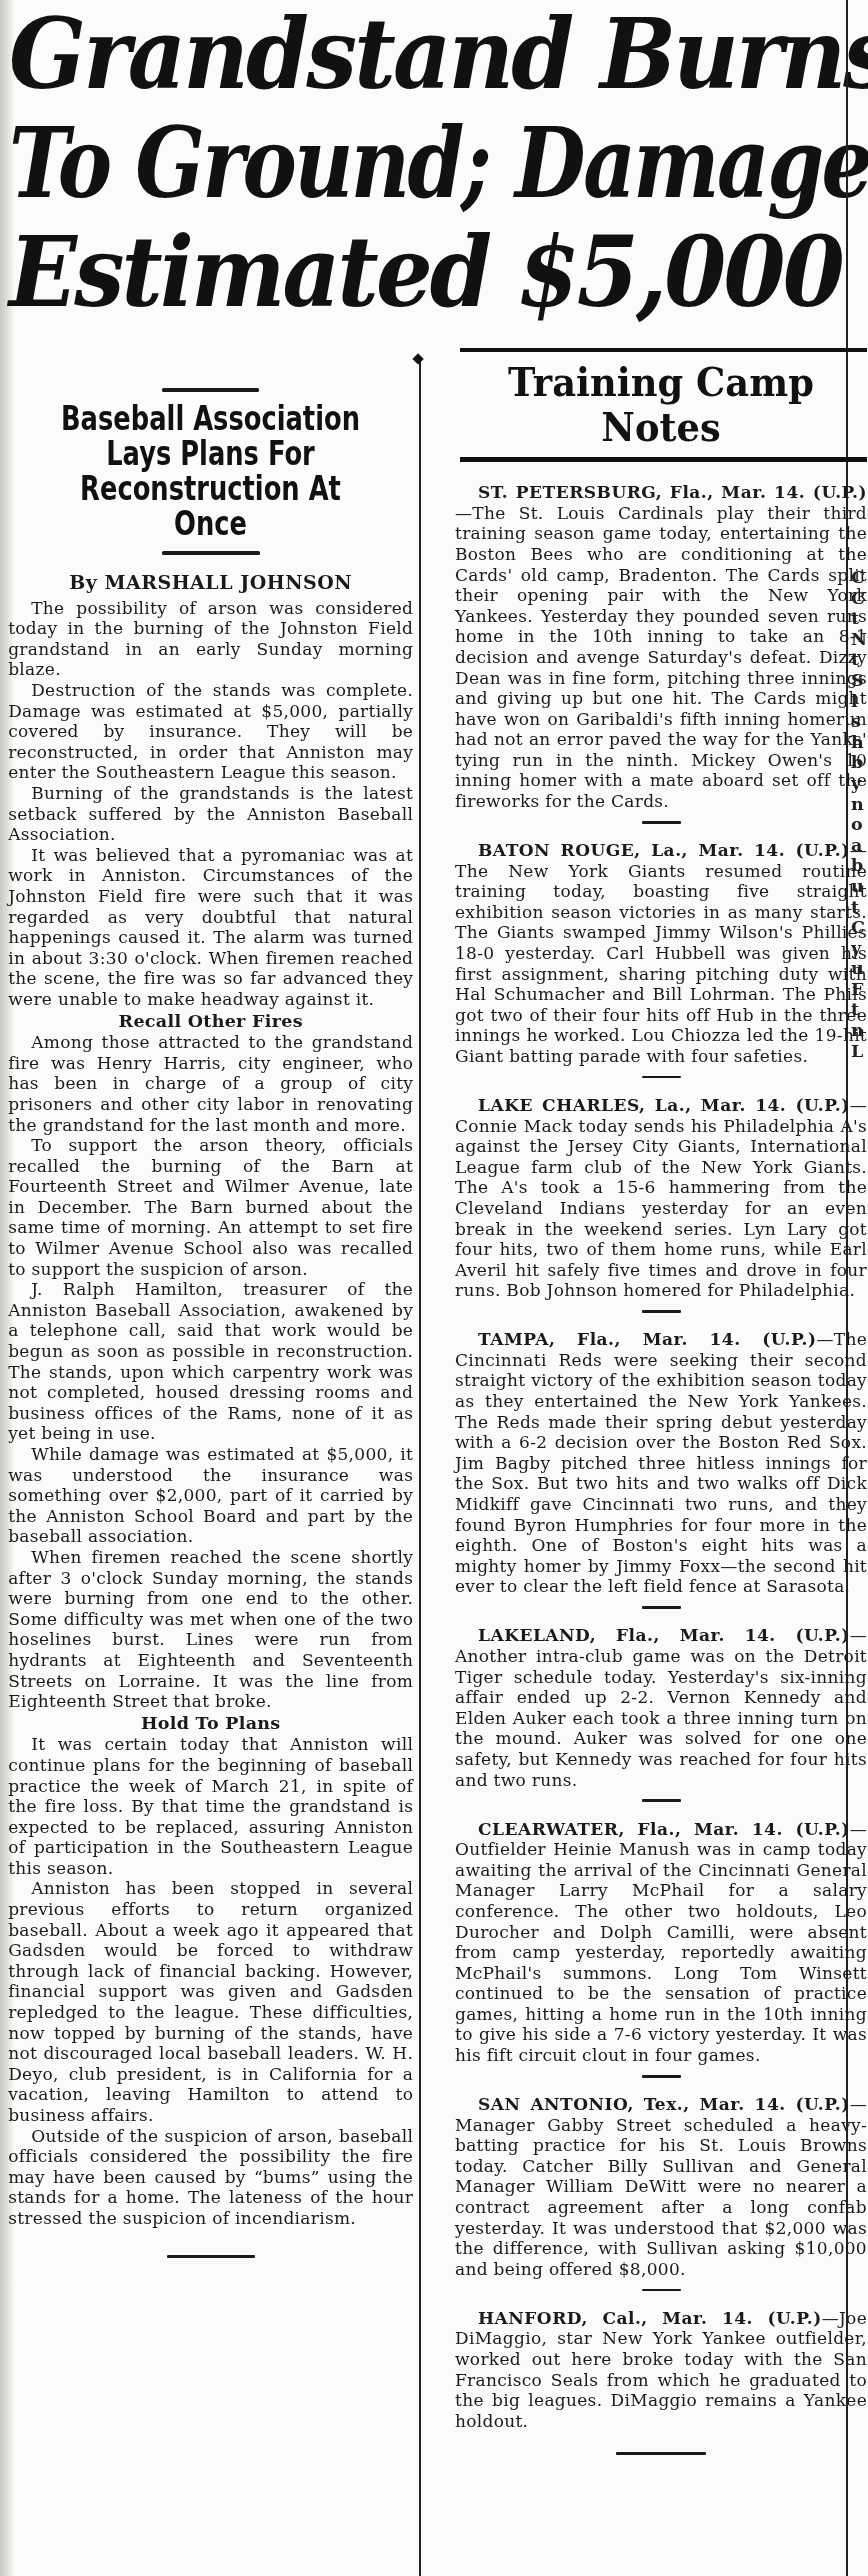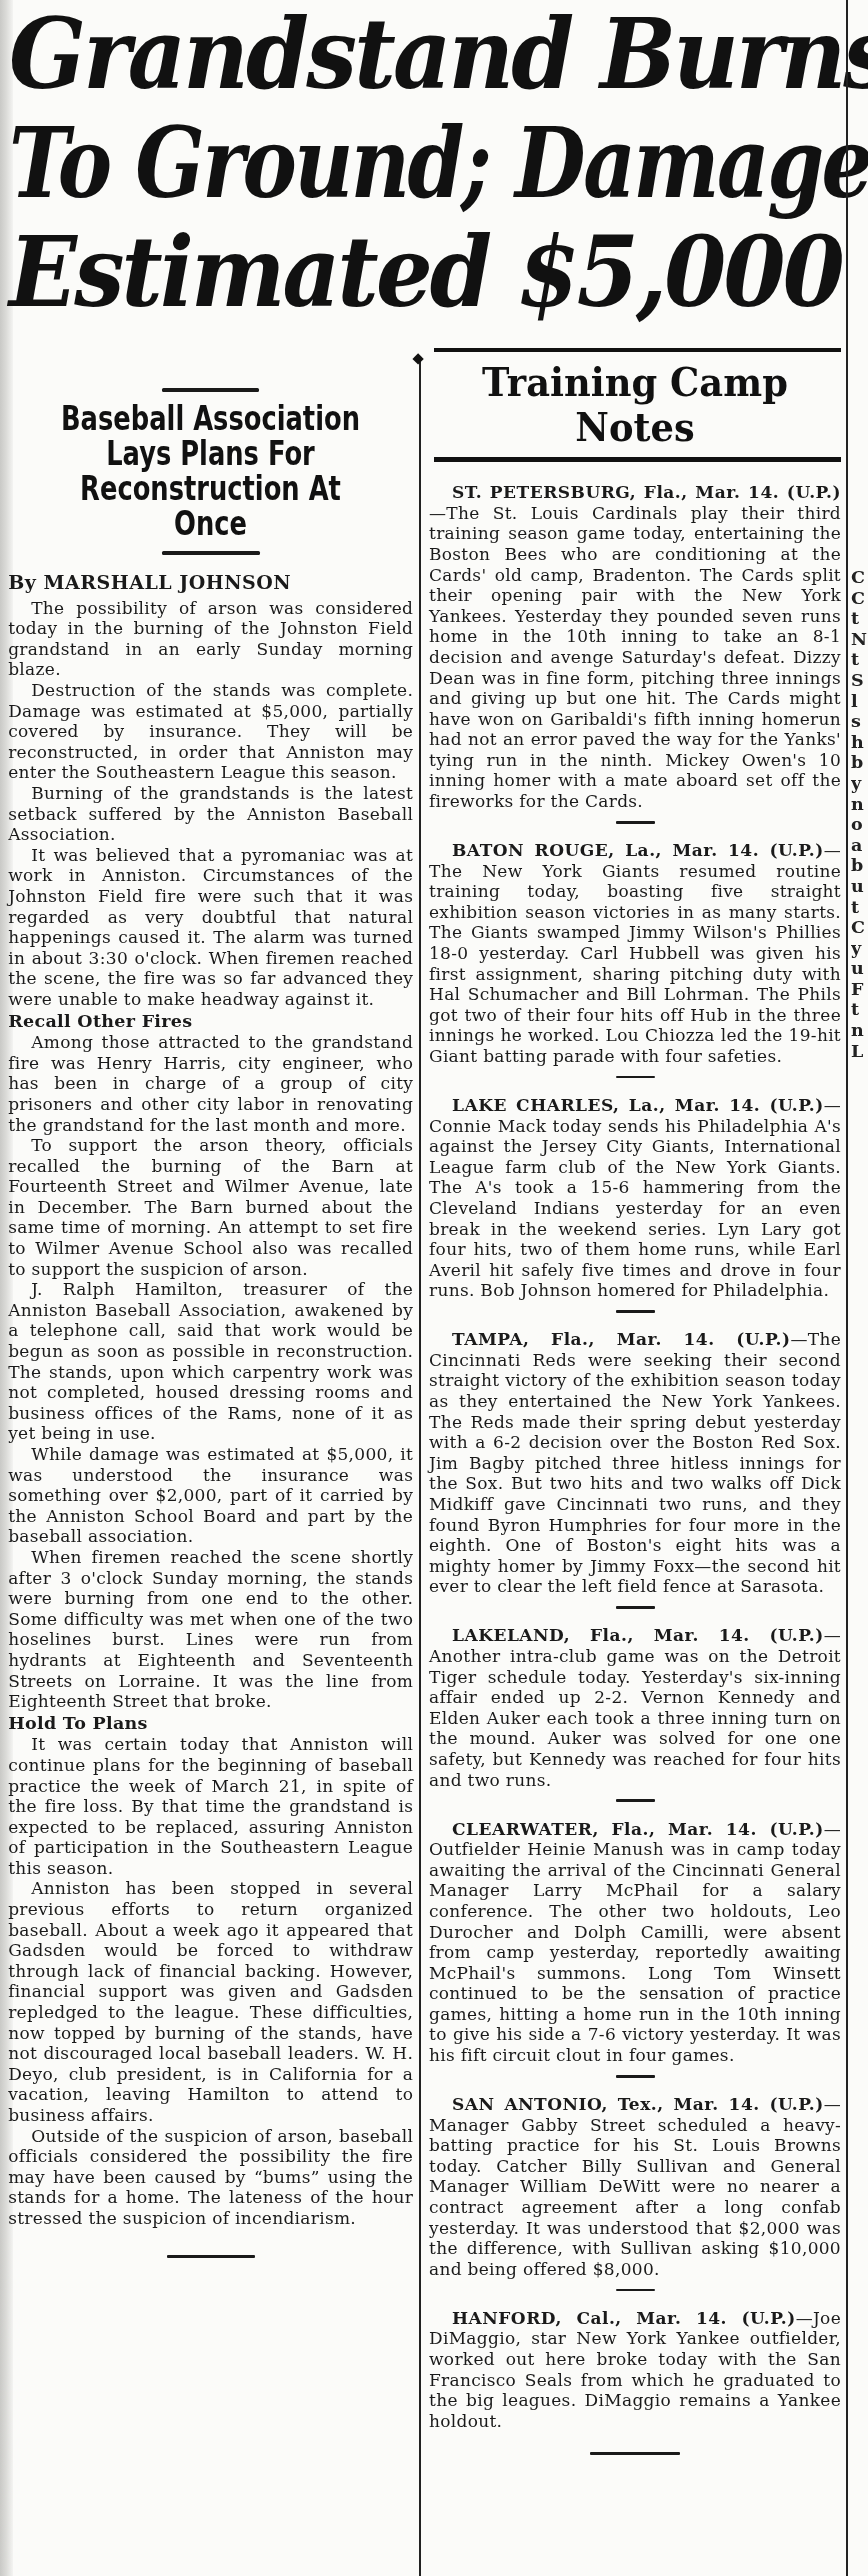--- a/index.html
+++ b/index.html
@@ -38,39 +38,39 @@
   }
   .neighbor-strip {
     position:absolute; left:851px; top:0; width:17px; height:3600px; overflow:hidden;
     font-family:"DejaVu Serif", serif; font-weight:bold; font-size:17.5px; line-height:20.6px; color:#222;
   }
 
   .col {
     position:absolute; top:379px;
   }
   .col-left { left:8.2px; width:405px; }
-  .col-right { left:429px; width:412px; }
+  .col-right { left:455px; width:412px; }
 
   .rule-short { height:3.6px; background:#1a1a1a; border-radius:1.5px; margin:0 auto; }
   .sub-head {
     font-family:"DejaVu Sans", sans-serif; font-weight:bold; text-align:center;
     font-size:33px; line-height:35px; margin:9.3px 0 10.3px 0;
     transform:scaleX(0.78); transform-origin:center top; color:#111;
   }
   .byline {
-    font-family:"DejaVu Serif", serif; font-weight:bold; text-align:left;
+    font-family:"DejaVu Serif", serif; font-weight:bold; text-align:center;
     font-size:19px; line-height:23px; margin:15.5px 0 4.1px 0; letter-spacing:0.5px;
   }
   .body {
     font-family:"DejaVu Serif", serif; font-size:17px; line-height:20.6px;
     text-align:justify; letter-spacing:0.3px;
   }
   .body p { margin:0; text-indent:23px; }
   .inhead {
-    font-family:"DejaVu Serif", serif; font-weight:bold; text-align:left;
+    font-family:"DejaVu Serif", serif; font-weight:bold; text-align:center;
     font-size:17.5px; line-height:20.6px; margin:1px 0;
   }
   .tc-title {
     font-family:"DejaVu Serif", serif; font-weight:bold; text-align:center;
     font-size:40px; line-height:45px; margin:7.2px 0 8.2px 0; color:#111;
     transform:scaleX(0.92); transform-origin:center top;
   }
   .tc-rule-top { height:4.1px; background:#111; margin:0 0 0 5.2px; }
   .tc-rule { height:4.1px; background:#111; margin:0 0 20.6px 5.2px; }
   .dateline { font-weight:bold; letter-spacing:0.5px; }

